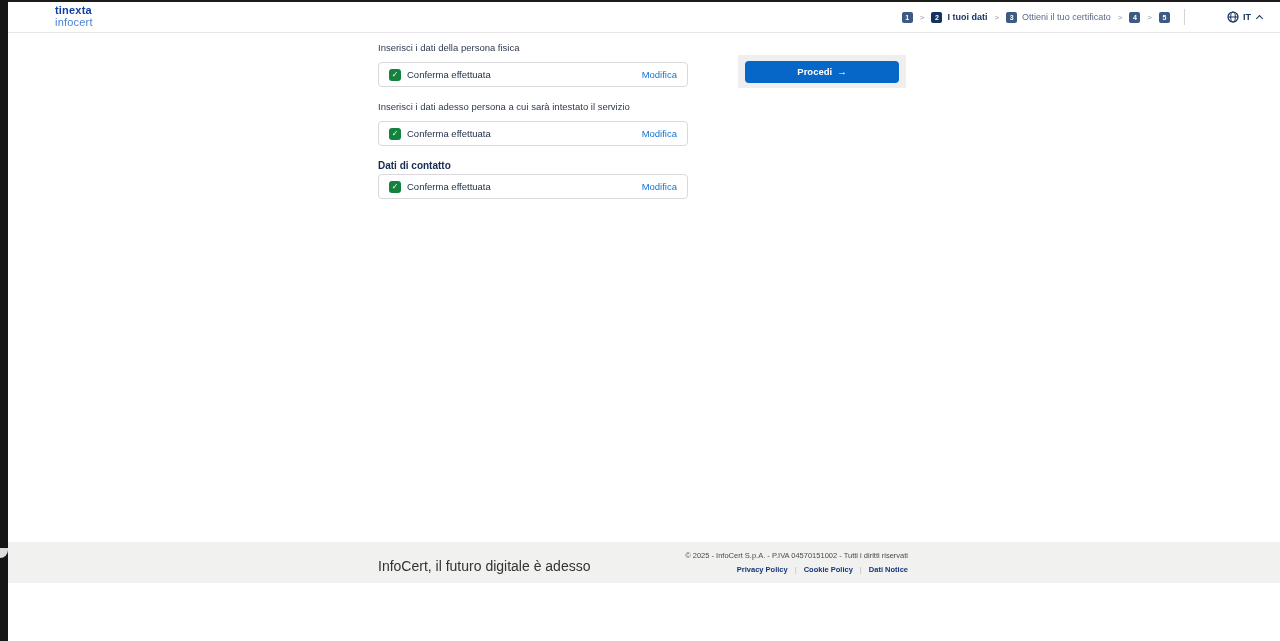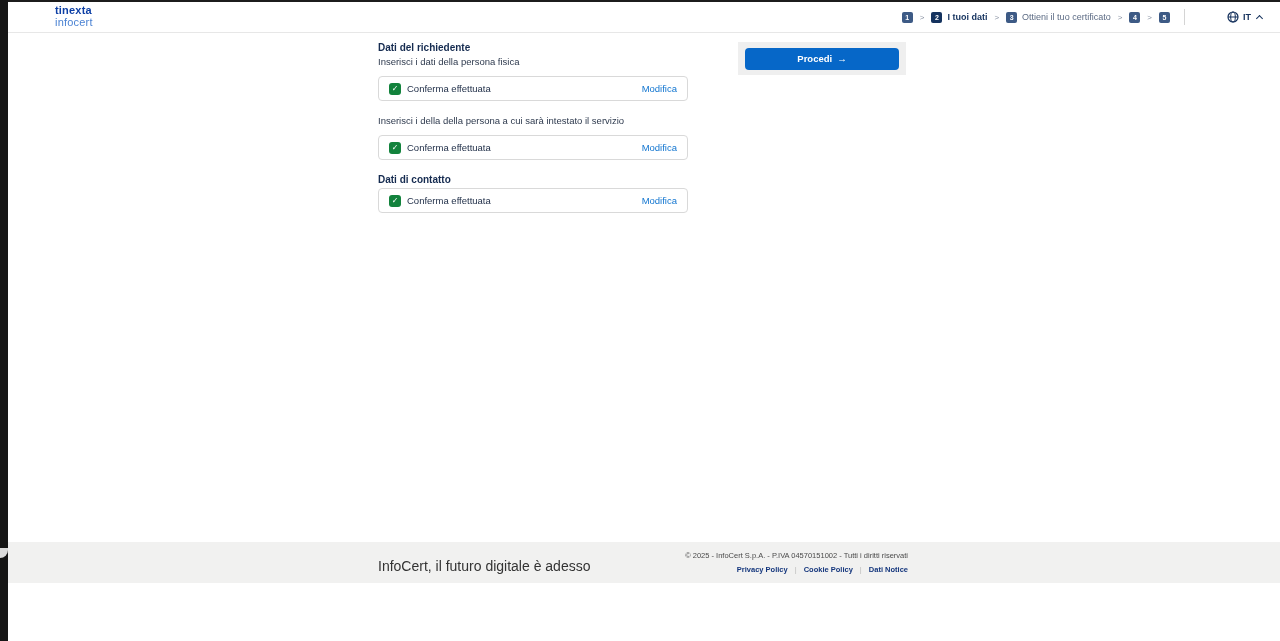--- a/index.html
+++ b/index.html
@@ -35,21 +35,21 @@
   .content { position:absolute; left:378px; top:42px; width:310px; }
   .section { margin-bottom:14px; }
   .sec-title { font-size:10px; font-weight:bold; color:#152b50; margin-bottom:3px; }
   .sec-sub { font-size:9.5px; color:#2e3a4e; margin-bottom:9px; }
   .card { height:25px; border:1px solid #d9d9d9; border-radius:4px; background:#fff; display:flex; align-items:center; padding:0 10px; }
   .check-box { width:12px; height:12px; border-radius:3px; background:#12823c; color:#fff; font-size:8px; display:flex; align-items:center; justify-content:center; margin-right:6px; flex:0 0 auto; }
   .status-text { font-size:9.5px; color:#1c2b45; flex:1; }
   .modify-link { font-size:9.5px; color:#1175d0; cursor:pointer; text-decoration:none; }
 
   
-  .proceed-panel { position:absolute; left:738px; top:42px; width:168px; height:33px; background:#efefef; display:flex; align-items:center; justify-content:center; }
+  .proceed-panel { position:absolute; left:738px; top:55px; width:168px; height:33px; background:#efefef; display:flex; align-items:center; justify-content:center; }
   .proceed-btn { width:154px; height:22px; background:#0667c8; border:none; border-radius:4px; color:#fff; font-size:9.5px; font-weight:bold; font-family:"Liberation Sans", sans-serif; display:flex; align-items:center; justify-content:center; gap:5px; cursor:pointer; }
 
   
   .footer { position:absolute; left:8px; right:0; bottom:0; height:41px; background:#f1f1f0; }
   .footer-tagline { position:absolute; left:370px; top:16px; font-size:14px; color:#333; }
   .footer-right { position:absolute; right:372px; top:9px; text-align:right; }
   .footer-copy { font-size:7.5px; color:#4a4a4a; margin-bottom:5px; }
   .footer-links { display:flex; justify-content:flex-end; align-items:center; gap:7px; }
   .footer-link { font-size:7.5px; font-weight:bold; color:#13357c; cursor:pointer; text-decoration:none; }
   .flink-sep { font-size:7.5px; color:#b9b9b9; }
@@ -101,31 +101,30 @@
         </svg>
         <span class="lang-code">IT</span>
         <span class="chev-up"></span>
       </div>
     </div>
   </div>
 
   <div class="content">
 
     <div class="section">
-      <div class="sec-title">Dati del richiedente</div>
       <div class="sec-sub">Inserisci i dati della persona fisica</div>
       <div class="card">
         <span class="check-box">✓</span>
         <span class="status-text">Conferma effettuata</span>
         <a class="modify-link">Modifica</a>
       </div>
     </div>
 
     <div class="section">
-      <div class="sec-sub">Inserisci i della della persona a cui sarà intestato il servizio</div>
+      <div class="sec-sub">Inserisci i dati adesso persona a cui sarà intestato il servizio</div>
       <div class="card">
         <span class="check-box">✓</span>
         <span class="status-text">Conferma effettuata</span>
         <a class="modify-link">Modifica</a>
       </div>
     </div>
 
     <div class="section">
       <div class="sec-title">Dati di contatto</div>
       <div class="card">

